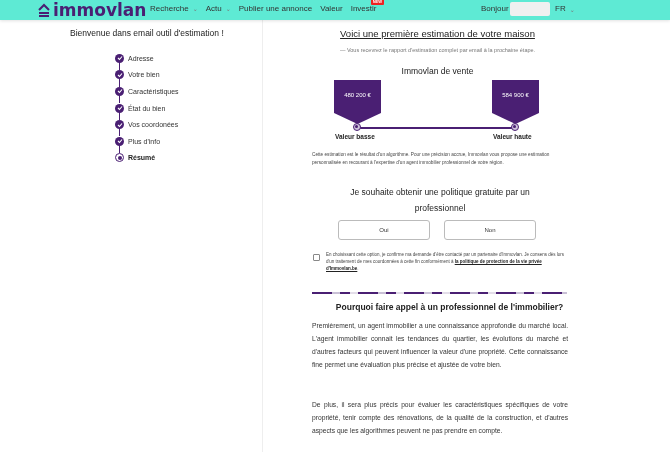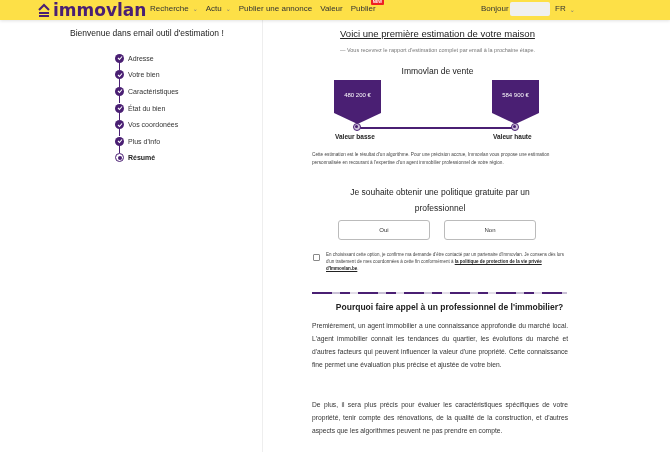--- a/index.html
+++ b/index.html
@@ -2,21 +2,21 @@
 <html><head>
 <meta charset="utf-8">
 <style>
   * { box-sizing: border-box; margin: 0; padding: 0; }
   html, body { width: 670px; height: 452px; overflow: hidden; background: #fff; }
   body { font-family: "Liberation Sans", sans-serif; color: #222; position: relative; }
 
   
   .header {
     position: absolute; left: 0; top: 0; width: 670px; height: 20px;
-    background: #fde047; box-shadow: 0 1px 3px rgba(0,0,0,0.12); z-index: 5;
+    background: #5eead4; box-shadow: 0 1px 3px rgba(0,0,0,0.12); z-index: 5;
   }
   .logo {
     position: absolute; left: 37px; top: 1px; height: 18px;
     display: flex; align-items: center; color: #4a1f73;
   }
   .logo-icon { width: 14px; height: 14px; margin-right: 2px; }
   .logo-text { font-family: "DejaVu Sans", sans-serif; font-size: 17px; font-weight: bold; letter-spacing: 0px; line-height: 18px; color: #4a1f73; }
   .nav { position: absolute; top: 4px; left: 150px; display: flex; font-size: 8px; color: #333; }
   .nav-item { display: flex; align-items: center; margin-right: 8px; position: relative; cursor: pointer; }
   .nav-item .chev { margin-left: 4px; font-size: 6px; color: #777; }
@@ -114,21 +114,21 @@
       <span>Actu</span>
       <span class="chev">⌄</span>
     </div>
     <div class="nav-item">
       <span>Publier une annonce</span>
     </div>
     <div class="nav-item">
       <span>Valeur</span>
     </div>
     <div class="nav-item">
-      <span>Publier</span>
+      <span>Investir</span>
       <span class="badge-new">NEW</span>
     </div>
   </div>
   <span class="hello">Bonjour</span>
   <div class="user-blur"></div>
   <div class="lang">
     <span>FR</span>
     <span class="chev">⌄</span>
   </div>
 </div>

